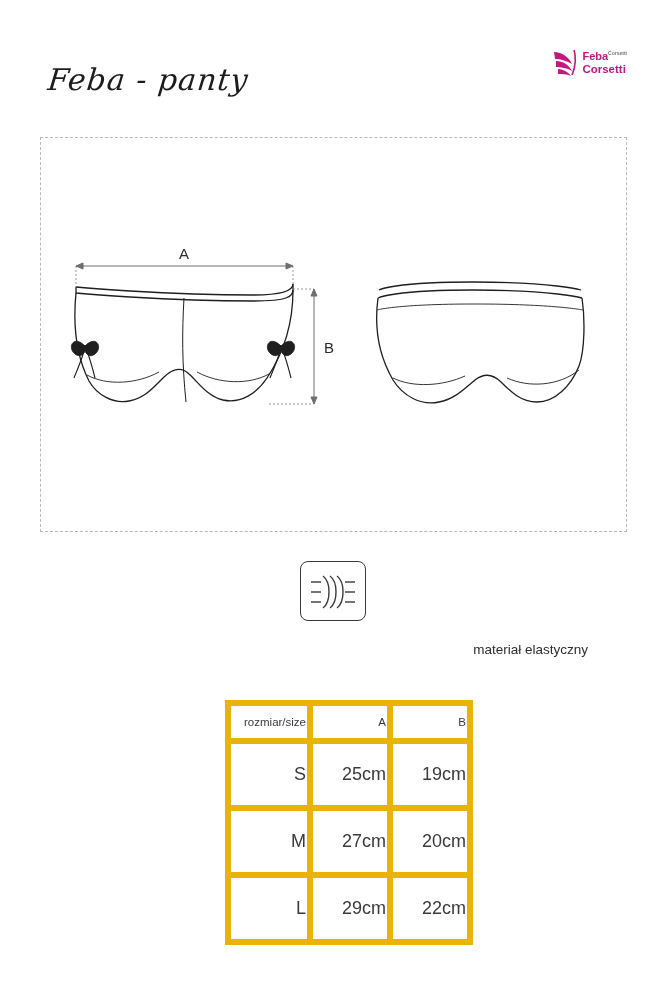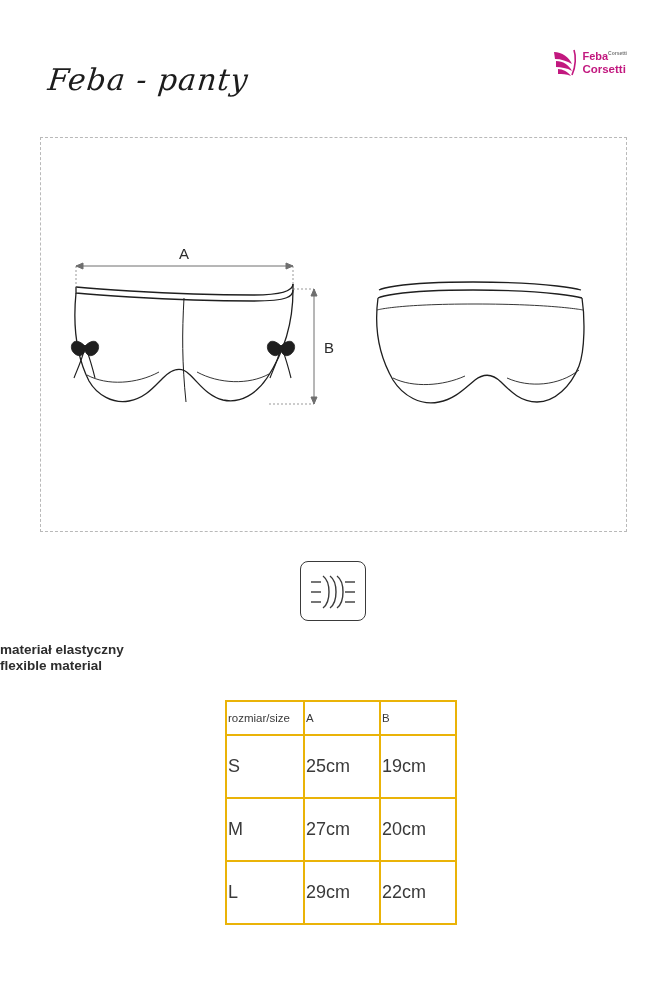--- a/index.html
+++ b/index.html
@@ -92,37 +92,36 @@
     border: 1.5px solid #3a3a3a;
     border-radius: 8px;
     box-sizing: border-box;
   }
 
   .material-caption {
     position: absolute;
     left: 0;
     top: 642px;
     width: 588px;
-    text-align: left;
+    text-align: right;
     font-size: 13.5px;
     line-height: 16px;
     color: #2d2d2d;
-    font-weight: bold;
   }
 
   
   .size-table {
     position: absolute;
     left: 225px;
     top: 700px;
     border-collapse: collapse;
   }
   .size-table td {
-    border: 2px solid #eab308;
-    text-align: left;
+    border: 6px solid #eab308;
+    text-align: right;
     vertical-align: middle;
     color: #3a3a3a;
   }
   .size-table tr.header-row td {
     height: 30px;
     font-size: 11.5px;
   }
   .size-table tr.data-row td {
     height: 59px;
     font-size: 18px;
@@ -227,21 +226,20 @@
     <path d="M29 14 C37 20 37 40 29 46" stroke="#3a3a3a" stroke-width="1.4" fill="none"></path>
     <path d="M36 14 C44 20 44 40 36 46" stroke="#3a3a3a" stroke-width="1.4" fill="none"></path>
     <line x1="44" y1="20" x2="54" y2="20" stroke="#3a3a3a" stroke-width="1.4"></line>
     <line x1="44" y1="30" x2="54" y2="30" stroke="#3a3a3a" stroke-width="1.4"></line>
     <line x1="44" y1="40" x2="54" y2="40" stroke="#3a3a3a" stroke-width="1.4"></line>
   </svg>
 </div>
 
 <div class="material-caption">
   <div>materiał elastyczny</div>
-  <div>flexible material</div>
 </div>
 
 <table class="size-table">
   <tbody>
     <tr class="header-row">
       <td class="col-size">rozmiar/size</td>
       <td class="col-a hdr-letter">A</td>
       <td class="col-b hdr-letter">B</td>
     </tr>
     <tr class="data-row">

